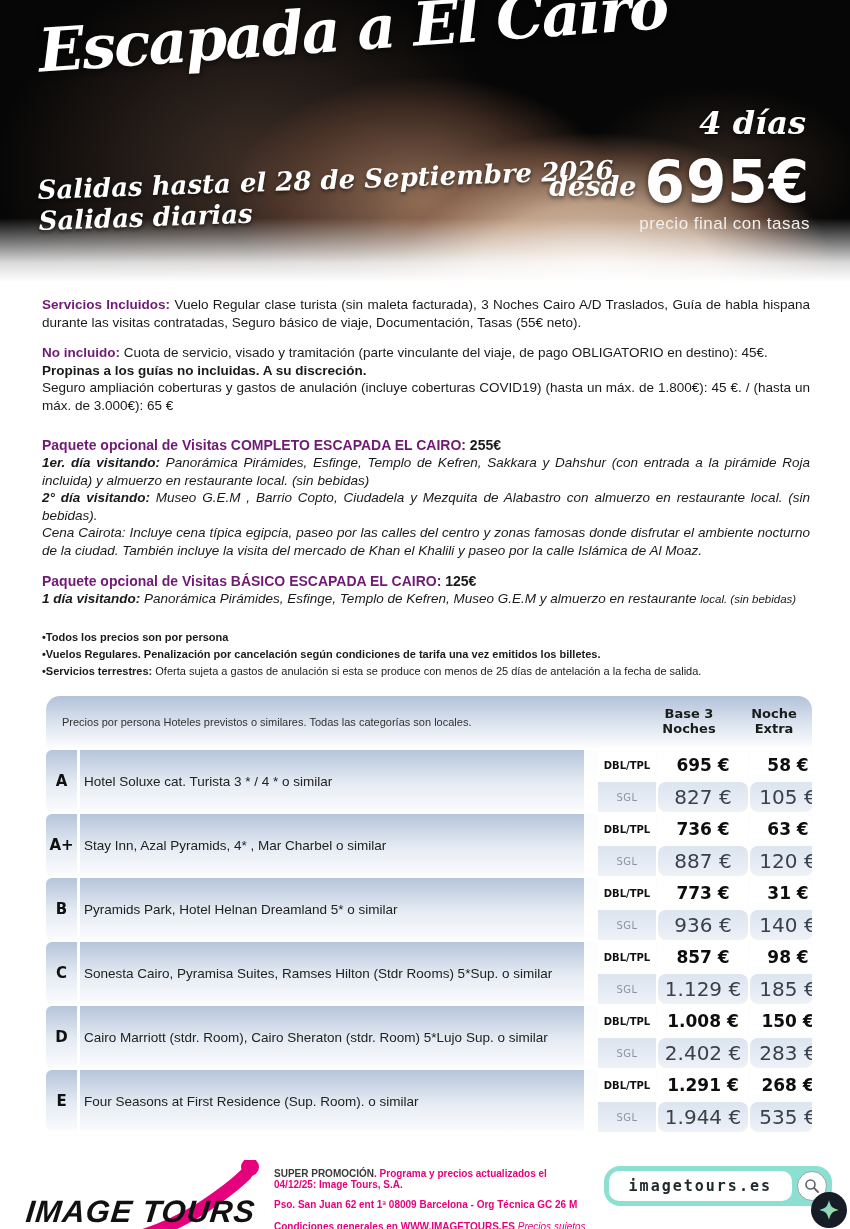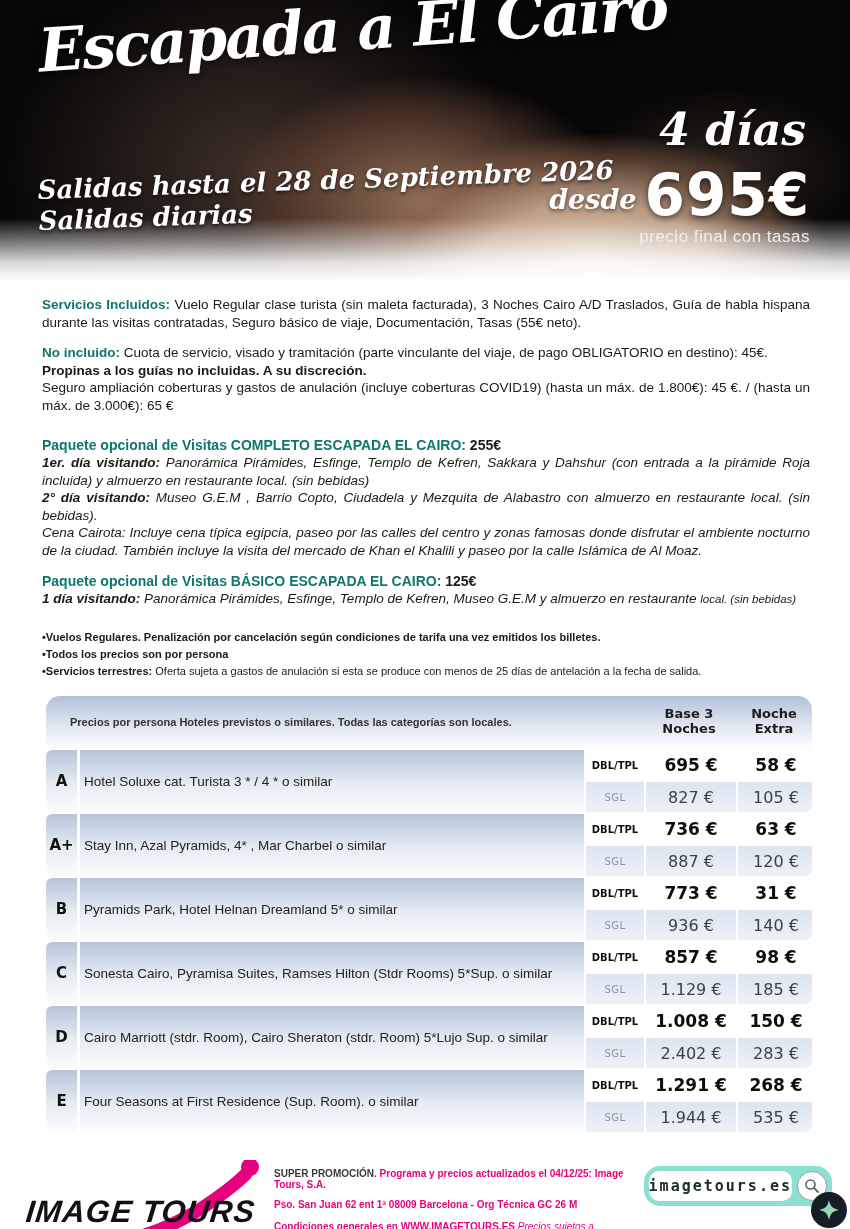--- a/index.html
+++ b/index.html
@@ -28,75 +28,75 @@
   .hero-title {
     position:absolute; left:36px; top:16px; font-size:60px; letter-spacing:-2px;
     transform:rotate(-4deg); transform-origin:left top;
     text-shadow:0 2px 6px rgba(0,0,0,0.6); white-space:nowrap; z-index:2;
   }
   .hero-subs {
     position:absolute; left:38px; top:165px; transform:rotate(-2deg); z-index:2;
     text-shadow:0 2px 4px rgba(0,0,0,0.6); line-height:1.2; font-size:26px;
   }
   .hero-price { position:absolute; right:40px; top:104px; text-align:right; z-index:2; }
-  .hero-days { font-size:44px; text-shadow:0 2px 4px rgba(0,0,0,0.55); margin-right:4px; }
+  .hero-days { font-size:32px; text-shadow:0 2px 4px rgba(0,0,0,0.55); margin-right:4px; }
   .hero-priceline { display:flex; align-items:flex-end; justify-content:flex-end; gap:8px; margin-top:2px; }
   .hero-desde { font-size:27px; text-shadow:0 2px 4px rgba(0,0,0,0.55); padding-bottom:8px; }
   .hero-big {
     font-family:"DejaVu Sans", sans-serif; font-weight:bold; font-style:normal;
     font-size:58px; line-height:0.95; color:#fff; letter-spacing:1px;
     text-shadow:0 2px 6px rgba(0,0,0,0.6);
     margin-top:11px;
   }
   .hero-note { font-size:17px; font-weight:300; color:#f3efec; margin-top:4px; letter-spacing:0.5px; }
 
   
   .content { padding:14px 40px 0 42px; }
-  .magenta { color:#0f766e; }
+  .magenta { color:#701a75; }
   .b { font-weight:bold; }
   .i { font-style:italic; }
   .para { font-size:13.5px; line-height:1.3; text-align:justify; margin-bottom:13px; }
   .para.tight { margin-bottom:0; }
   .sec-gap { height:10px; }
   .pkg-head { font-size:14px; font-weight:bold; margin-bottom:1px; }
   .small-inline { font-size:11.5px; }
   .notes { margin-top:22px; font-size:11px; line-height:1.55; }
   .note-line .nb { font-weight:bold; }
 
   
   .hotel-table { margin:16px 0 0 4px; width:766px; }
   .t-head {
     display:grid; grid-template-columns:1fr 58px 90px 76px; column-gap:2px;
     align-items:center; height:52px; border-radius:14px 14px 0 0; overflow:hidden;
     background:linear-gradient(180deg,#b3c2d9 0%, #dde5f0 55%, #fdfdfe 100%);
     margin-bottom:2px;
   }
-  .t-note { font-size:11px; color:#333; padding-left:24px;font-weight:bold; }
+  .t-note { font-size:11px; color:#333; padding-left:16px; }
   .t-colhead { font-size:13px; font-weight:bold; color:#1c1c1c; text-align:center; line-height:1.15; font-family:"DejaVu Sans", sans-serif; }
   .t-row {
     display:grid; grid-template-columns:34px 1fr 228px; align-items:stretch;
     height:62px; margin-bottom:2px; border-radius:6px; overflow:hidden;
     background:linear-gradient(180deg,#b5c4da 0%, #e6ecf4 55%, #fbfcfe 100%);
   }
   .t-letter {
     display:flex; align-items:center; justify-content:center;
     font-weight:bold; font-size:15px; color:#111;
     border-right:3px solid rgba(255,255,255,0.95);
     font-family:"DejaVu Sans", sans-serif;
   }
   .t-hotel { display:flex; align-items:center; padding-left:4px; font-size:13.5px; color:#222; }
   .rblock {
     display:grid; grid-template-columns:58px 90px 76px; grid-template-rows:1fr 1fr;
-    gap:2px; background:rgba(255,255,255,0.95); padding-left:2px;
+    gap:2px; background:rgba(255,255,255,0.95); padding-left:14px;
   }
   .rc { display:flex; align-items:center; justify-content:center; font-family:"DejaVu Sans", sans-serif; }
   .rc.lab-dbl { background:#fff; font-size:10px; font-weight:bold; color:#111; }
   .rc.lab-sgl { background:linear-gradient(180deg,#dbe4f0,#eef2f8); font-size:10px; color:#8d939c; letter-spacing:0.5px; }
   .rc.p-dbl { background:#fff; font-size:17px; font-weight:bold; color:#0d0d0d; }
-  .rc.p-sgl { background:linear-gradient(180deg,#dbe4f0,#eef2f8); font-size:16px; color:#3c4048; }
+  .rc.p-sgl { background:linear-gradient(180deg,#dbe4f0,#eef2f8); font-size:20px; color:#3c4048;border-radius:8px; }
 
   
   .footer { display:flex; align-items:flex-start; padding:26px 18px 0 22px; gap:14px; }
   .logo { position:relative; width:238px; height:92px; flex:0 0 auto; }
   .logo svg { position:absolute; left:0; top:0; }
   .logo-text {
     position:absolute; left:4px; top:34px; font-style:italic; font-weight:bold;
     font-size:31px; letter-spacing:1px; color:#111; white-space:nowrap;
     font-family:"Liberation Sans", sans-serif; transform:skewX(-6deg);
   }
@@ -107,21 +107,21 @@
   .f-addr { font-size:10px; color:#e6007e; font-weight:bold; margin-bottom:11px; }
   .f-cond { font-size:10px; color:#e6007e; margin-bottom:7px; }
   .f-cond .cb { font-weight:bold; }
   .f-cond .cl { font-weight:bold; text-decoration:underline; cursor:pointer; }
   .f-cond .ci { font-style:italic; }
   .site-btn {
     flex:0 0 auto; display:flex; align-items:center; gap:5px;
     background:#8ce0d2; border-radius:16px; padding:5px; margin-top:6px;
   }
   .site-label {
-    background:#fff; border-radius:10px; padding:6px 0;
+    background:#fff; border-radius:10px; padding:6px 20px;
     font-family:"DejaVu Sans Mono", monospace; font-weight:bold; font-size:15px;
     letter-spacing:2px; color:#1d2a2a;
   }
   .site-mag {
     width:30px; height:30px; border-radius:50%; background:#fff;
     border:1px solid #9aa0a6; display:flex; align-items:center; justify-content:center;
     cursor:pointer;
   }
   .chat-widget {
     position:absolute; right:3px; bottom:1px; width:36px; height:36px; border-radius:50%;
@@ -165,22 +165,22 @@
       <p class="para tight i"><span class="b">2° día  visitando: </span><span>Museo G.E.M , Barrio Copto, Ciudadela y Mezquita de Alabastro con almuerzo en restaurante local. (sin bebidas).</span></p>
       <p class="para i">Cena Cairota: Incluye cena típica egipcia, paseo por las calles del centro y zonas famosas donde disfrutar el ambiente nocturno de la ciudad. También incluye la visita del mercado de Khan el Khalili y paseo por la calle Islámica de Al Moaz.</p>
     </div>
 
     <div>
       <div class="pkg-head"><span class="magenta">Paquete opcional de Visitas  BÁSICO ESCAPADA EL CAIRO: </span><span>125€</span></div>
       <p class="para i"><span class="b">1 día visitando: </span><span>Panorámica Pirámides, Esfinge, Templo de Kefren,  Museo G.E.M y almuerzo en restaurante </span><span class="small-inline">local. (sin bebidas)</span></p>
     </div>
 
     <div class="notes">
+      <div class="note-line"><span class="nb">•Todos los precios son por persona</span><span></span></div>
       <div class="note-line"><span class="nb">•Vuelos Regulares. Penalización por cancelación según condiciones de tarifa una vez emitidos los billetes.</span><span></span></div>
-      <div class="note-line"><span class="nb">•Todos los precios son por persona</span><span></span></div>
       <div class="note-line"><span class="nb">•Servicios terrestres:</span><span> Oferta sujeta a gastos de anulación si esta se produce con menos de 25 días de antelación a la fecha de  salida.</span></div>
     </div>
 
     <div class="hotel-table">
       <div class="t-head">
         <div class="t-note">Precios por persona Hoteles previstos o similares. Todas las categorías son locales.</div>
         <div></div>
         <div class="t-colhead"><span>Base 3</span><br><span>Noches</span></div>
         <div class="t-colhead"><span>Noche</span><br><span>Extra</span></div>
       </div>

